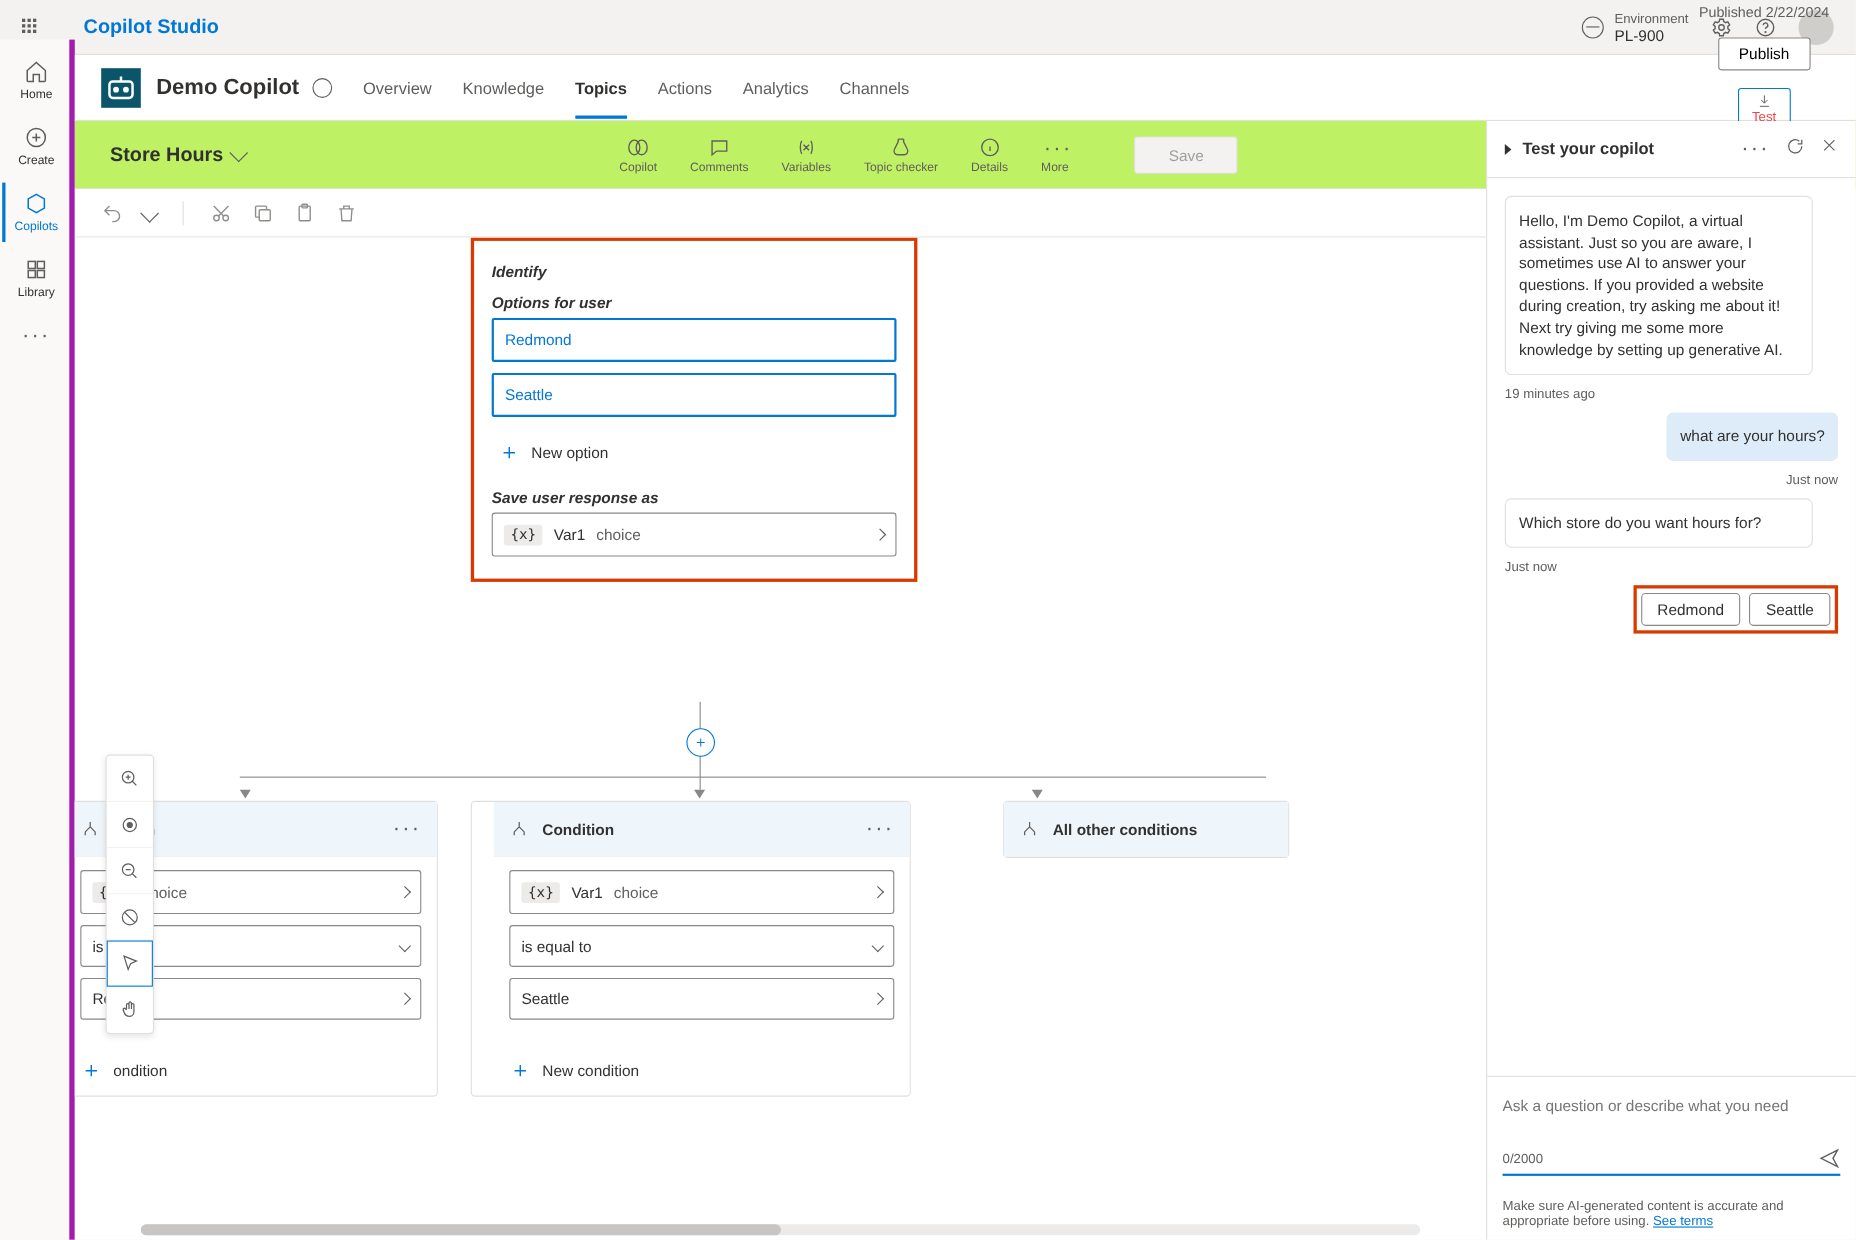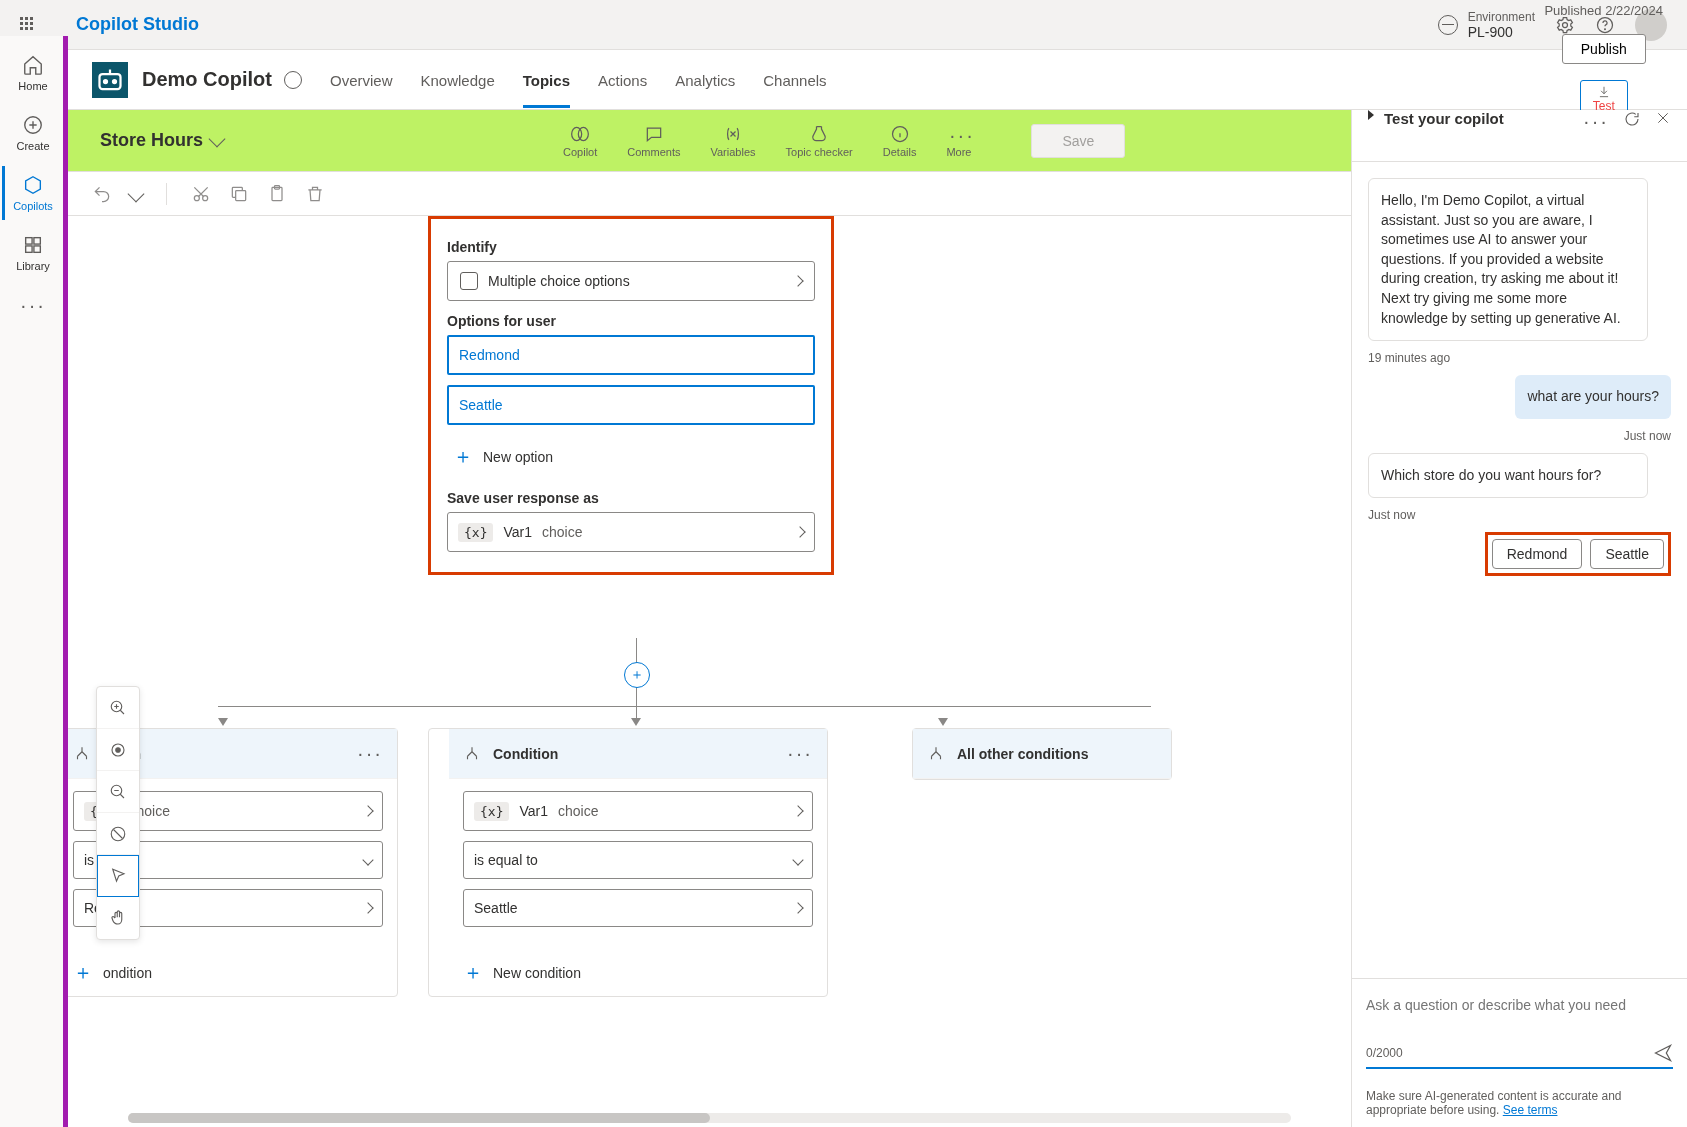--- a/index.html
+++ b/index.html
@@ -55,21 +55,21 @@
 
 .edit-bar { position: absolute; left:68px; right:336px; top:172px; height:44px; background:#fff; border-bottom:1px solid #e1dfdd; display:flex; align-items:center; padding: 0 24px; gap: 18px; }
 .edit-bar .sep { width:1px; height:22px; background:#e1dfdd; margin: 0 6px;}
 .edit-icon { width:20px; height:20px; cursor:pointer; opacity:.7;}
 
 
 .canvas { position: absolute; left:68px; right:336px; top:216px; bottom:0; background:#fff; overflow:hidden; }
 
 
 .q-node { position:absolute; left:360px; top:0; width:406px; border:3px solid #d83b01; background:#fff; padding: 20px 16px 20px; }
-.q-node .section-lbl { font-size: 14px; font-weight: 600; margin-bottom: 6px; margin-top: 12px;}
+.q-node .section-lbl { font-size: 14px; font-weight: 600; margin-bottom: 6px; margin-top: 12px; font-style: italic;}
 .q-node .section-lbl:first-child { margin-top: 0; }
 .identify-sel { border:1px solid #8a8886; border-radius:3px; height:40px; display:flex; align-items:center; padding: 0 12px; cursor:pointer; }
 .identify-sel .pick-ico { width:18px; height:18px; margin-right:10px; border:1.5px solid #605e5c; border-radius:3px; }
 .identify-sel .chev { margin-left:auto; }
 .opt-input { display:block; width:100%; height:40px; border:2px solid #0078d4; border-radius:2px; padding: 0 10px; font-size:14px; color:#0078d4; margin-bottom:10px; }
 .new-opt { display:flex; align-items:center; gap:10px; padding: 8px 6px; cursor:pointer; }
 .plus { color:#0078d4; font-size:20px; font-weight:400; }
 .var-sel { border:1px solid #8a8886; border-radius:3px; height:40px; display:flex; align-items:center; padding:0 10px; cursor:pointer; gap:10px;}
 .var-chip { background:#edebe9; padding:2px 6px; border-radius:3px; font-family: Consolas, monospace; font-size:13px;}
 .var-name { font-size:14px; }
@@ -102,21 +102,21 @@
 .zoom-pal .zi { height:42px; display:flex; align-items:center; justify-content:center; cursor:pointer; border-bottom:1px solid #f3f2f1;}
 .zoom-pal .zi.active { border:1.5px solid #0078d4; }
 .zoom-pal .zi:last-child{border-bottom:none;}
 
 
 .hscroll { position:absolute; left:60px; right:60px; bottom:4px; height:10px; background:#edebe9; border-radius:5px;}
 .hscroll .thumb { position:absolute; left:0; width:50%; top:0; bottom:0; background:#c8c6c4; border-radius:5px;}
 
 
 .test-panel { position:absolute; right:0; top:110px; bottom:0; width:336px; background:#fff; border-left:1px solid #e1dfdd; display:flex; flex-direction:column;}
-.test-head { height:52px; display:flex; padding:0 16px; border-bottom:1px solid #e1dfdd;}
+.test-head { height:52px; display:flex; align-items:center; padding:0 16px; border-bottom:1px solid #e1dfdd;}
 .test-head .tri { width:0;height:0; border-top:5px solid transparent; border-bottom:5px solid transparent; border-left:6px solid #323130; margin-right:10px;}
 .test-head .title { font-weight:600; font-size:15px;}
 .test-head .icons { margin-left:auto; display:flex; gap:14px; }
 .chat { flex:1; overflow:auto; padding:16px; display:flex; flex-direction:column; gap:10px;}
 .bubble { border:1px solid #e1dfdd; border-radius:6px; padding:12px; font-size:14px; max-width:280px; line-height:1.4;}
 .bubble.user { align-self:flex-end; background:#deecf9; border:none;}
 .ts { font-size:12px; color:#605e5c; }
 .ts.right { text-align:right;}
 .chips { align-self:flex-end; display:flex; gap:8px; padding:4px; border:3px solid #d83b01;}
 .chip { border:1px solid #8a8886; border-radius:4px; padding:6px 14px; cursor:pointer; font-size:14px;}
@@ -308,25 +308,20 @@
     </svg>
   <svg class="edit-icon" viewBox="0 0 24 24">
       <path d="M4 7h16M9 7V4h6v3M6 7l1 13h10l1-13"></path>
     </svg>
 </div>
 
 <div class="canvas">
 
   <div class="q-node">
     <div class="section-lbl">Identify</div>
-    <div class="identify-sel">
-      <div class="pick-ico"></div>
-      <span>Multiple choice options</span>
-      <div class="chev"></div>
-    </div>
     <div class="section-lbl">Options for user</div>
     <input class="opt-input" value="Redmond" style="">
     <input class="opt-input" value="Seattle" style="">
     <div class="new-opt">
       <span class="plus">＋</span>
       <span>New option</span>
     </div>
     <div class="section-lbl">Save user response as</div>
     <div class="var-sel">
       <span class="var-chip">{x}</span>

